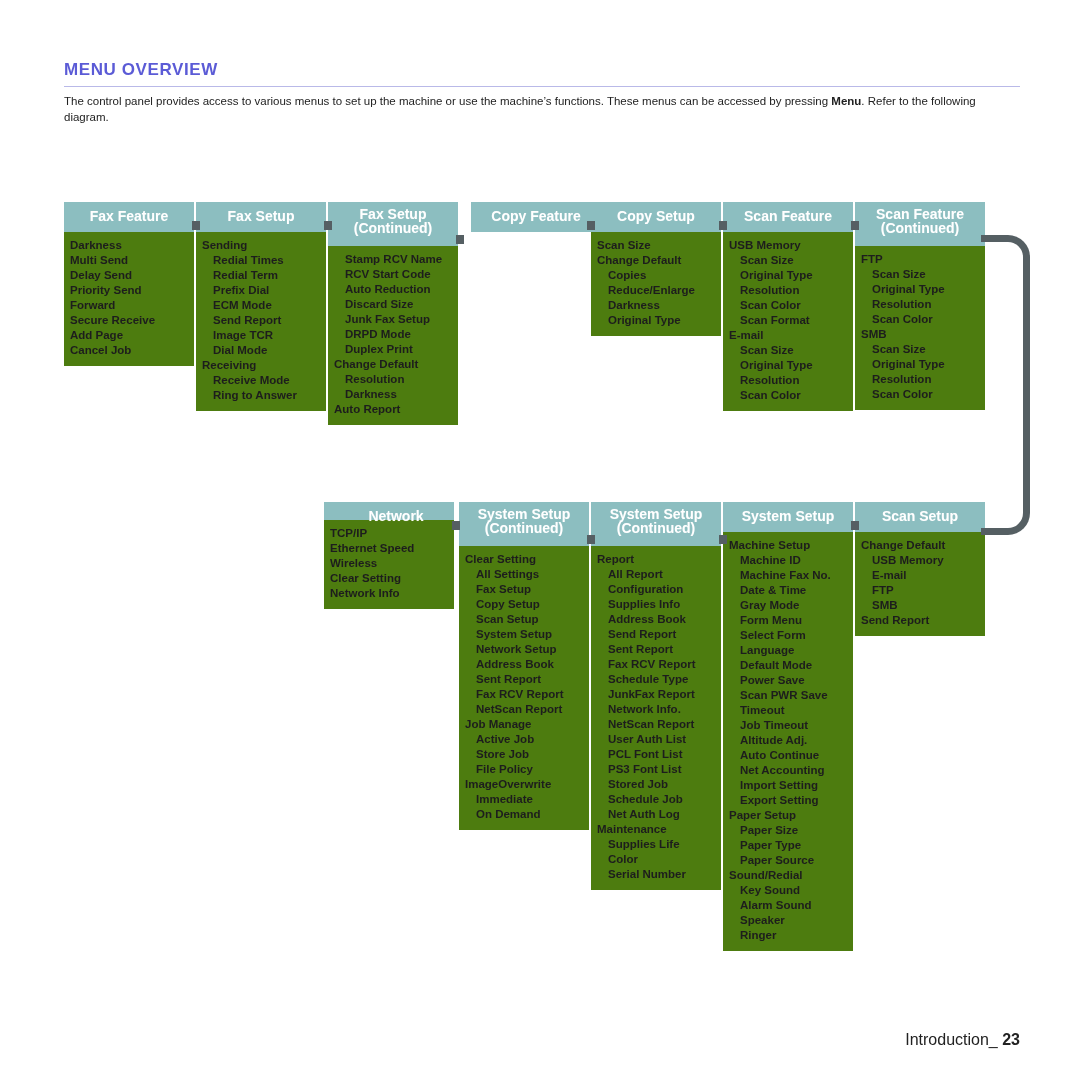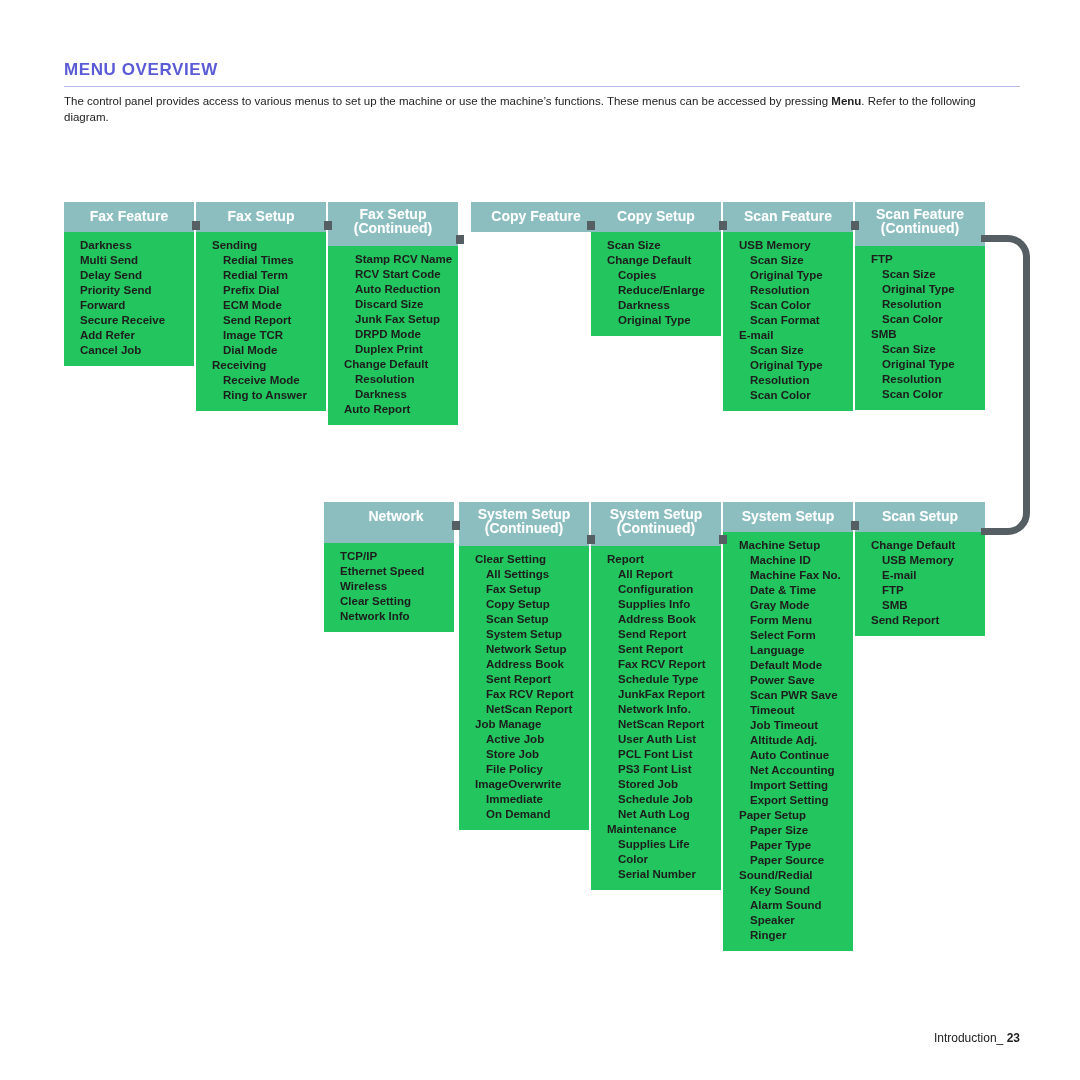--- a/index.html
+++ b/index.html
@@ -70,22 +70,22 @@
     font-size: 14px;
     font-weight: bold;
     text-align: center;
     padding: 7px 2px 7px 2px;
     line-height: 14px;
     box-sizing: border-box;
     text-shadow: 0 0 1px rgba(255,255,255,0.25);
   }
   .node-head.two-line { padding: 5px 2px 4px 2px; }
   .node-body {
-    background: #22c55e;
-    padding: 6px 6px 8px 16px;
+    background: #4d7c0f;
+    padding: 6px 6px 8px 6px;
     box-sizing: border-box;
   }
   .node-body ul {
     list-style: none;
     margin: 0;
     padding: 0;
   }
   .node-body li {
     font-size: 11.5px;
     font-weight: bold;
@@ -115,21 +115,21 @@
     border-left: none;
     border-top-right-radius: 22px;
     border-bottom-right-radius: 22px;
     background: transparent;
   }
 
   .footer {
     position: absolute;
     right: 60px;
     top: 1031px;
-    font-size: 12px;
+    font-size: 16px;
     color: #222222;
   }
   .footer .pg { font-weight: bold; }
 </style>
 </head>
 <body>
 
 <div class="page">
 
   <div class="page-title">MENU OVERVIEW</div>
@@ -144,21 +144,21 @@
           <div>Fax Feature</div>
         </div>
         <div class="node-body">
           <ul>
             <li class="lvl1">Darkness</li>
             <li class="lvl1">Multi Send</li>
             <li class="lvl1">Delay Send</li>
             <li class="lvl1">Priority Send</li>
             <li class="lvl1">Forward</li>
             <li class="lvl1">Secure Receive</li>
-            <li class="lvl1">Add Refer</li>
+            <li class="lvl1">Add Page</li>
             <li class="lvl1">Cancel Job</li>
           </ul>
         </div>
       </div>
       <div class="node align-left" style="left: 196px; top: 202px; width: 130px;">
         <div class="node-head" style="height: 30px;">
           <div>Fax Setup</div>
         </div>
         <div class="node-body">
           <ul>
@@ -251,21 +251,21 @@
             <li class="lvl2">Scan Color</li>
             <li class="lvl1">SMB</li>
             <li class="lvl2">Scan Size</li>
             <li class="lvl2">Original Type</li>
             <li class="lvl2">Resolution</li>
             <li class="lvl2">Scan Color</li>
           </ul>
         </div>
       </div>
       <div class="node align-left" style="left: 324px; top: 502px; width: 130px;">
-        <div class="node-head" style="height: 41px; padding-left: 16px;">
+        <div class="node-head" style="height: 18px; padding-left: 16px;">
           <div>Network</div>
         </div>
         <div class="node-body">
           <ul>
             <li class="lvl1">TCP/IP</li>
             <li class="lvl1">Ethernet Speed</li>
             <li class="lvl1">Wireless</li>
             <li class="lvl1">Clear Setting</li>
             <li class="lvl1">Network Info</li>
           </ul>

